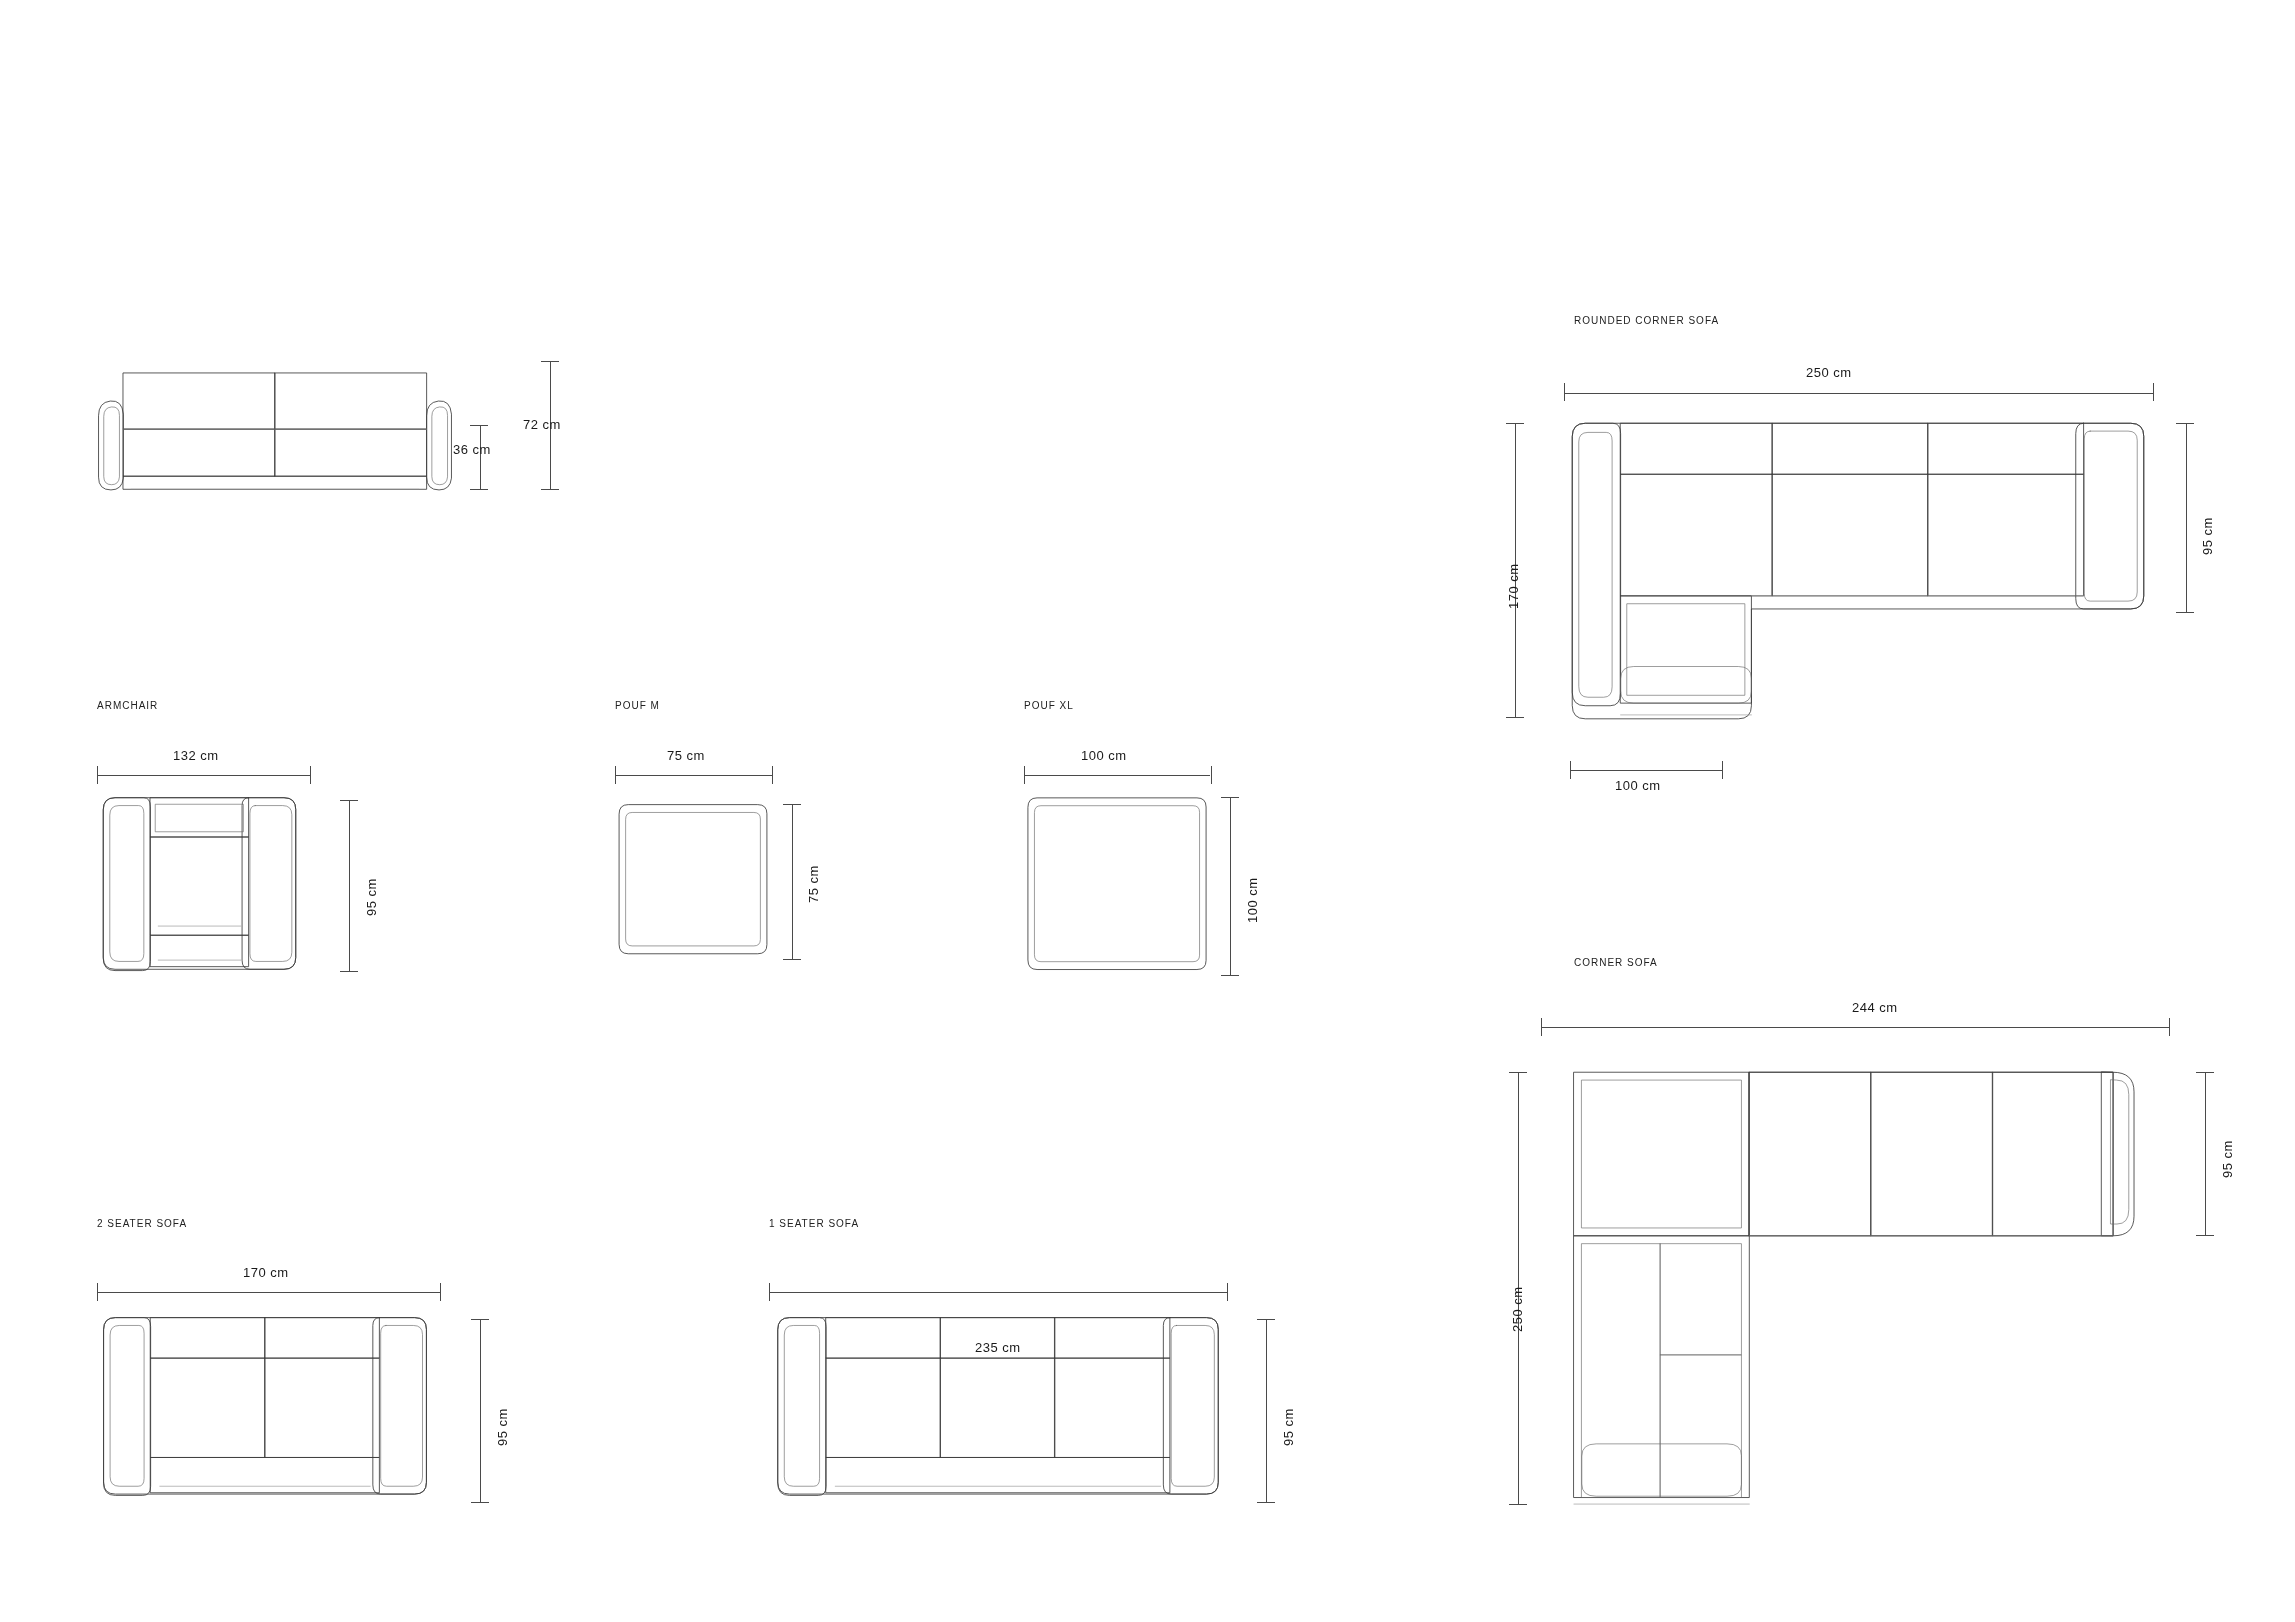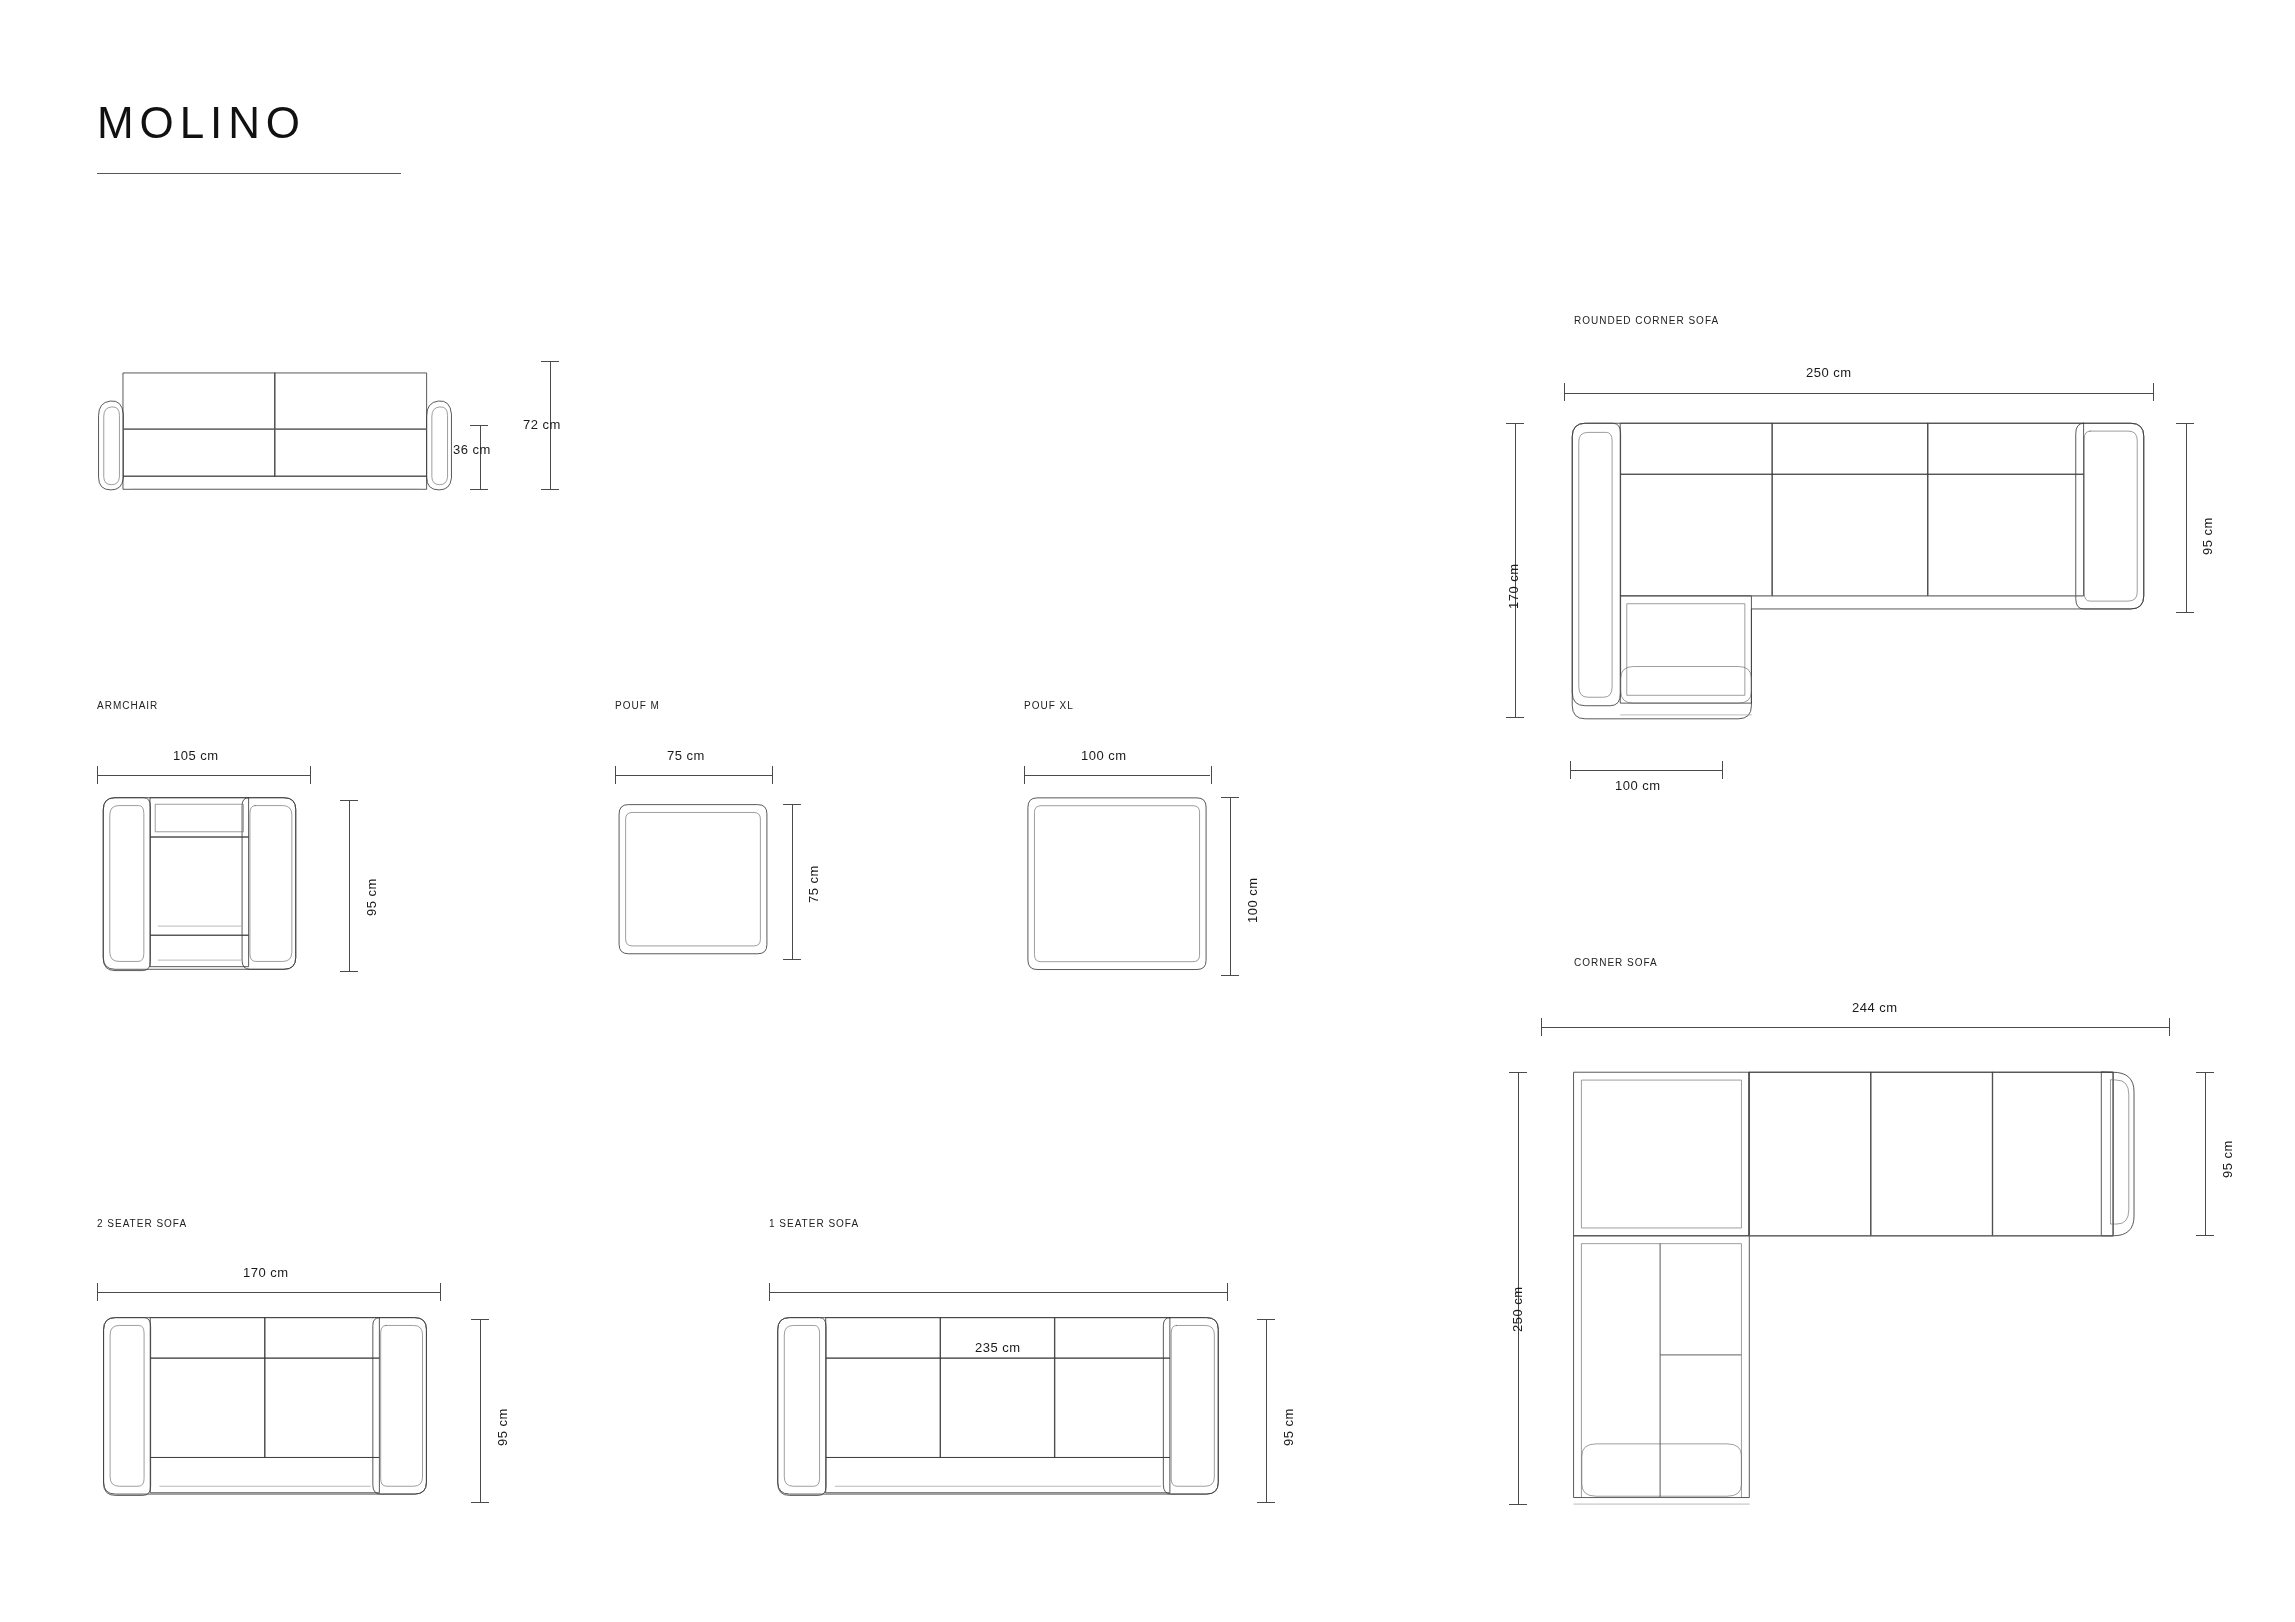--- a/index.html
+++ b/index.html
@@ -106,24 +106,20 @@
   .draw svg .hair {
     stroke-width: 0.9;
     stroke: #8a8a8a;
   }
 </style>
 </head>
 <body>
 
 <div class="sheet">
 
-  <div id="title-block">
-    <div class="brand">MOLINO</div>
-    <div class="rule"></div>
-  </div>
 
   <div class="draw" style="left:92px; top:353px;">
     <svg width="366" height="151" viewBox="0 0 560 230">
 
       <path d="M10 95 q0 -20 18 -22 q18 -2 20 20 l0 98 q-2 18 -19 18 q-19 0 -19 -19 z"></path>
       <path class="thin" d="M18 96 q0 -13 12 -14 q12 -1 12 13 l0 94 q-1 12 -12 12 q-12 0 -12 -12 z"></path>
 
       <path d="M512 95 q0 -20 18 -22 q18 -2 20 20 l0 98 q-2 18 -19 18 q-19 0 -19 -19 z"></path>
       <path class="thin" d="M520 96 q0 -13 12 -14 q12 -1 12 13 l0 94 q-1 12 -12 12 q-12 0 -12 -12 z"></path>
 
@@ -148,21 +144,21 @@
   <div class="vline" style="left:480px; top:425px; height:64px;"></div>
   <div class="tick-h" style="left:470px; top:425px; width:18.3px;"></div>
   <div class="tick-h" style="left:470px; top:489px; width:18.3px;"></div>
   <div class="dimlabel" style="left:453px; top:442px;">36 cm</div>
 
   <div class="cap" style="left:97px; top:700px;">ARMCHAIR</div>
 
   <div class="hline" style="left:97px; top:775px; width:213px;"></div>
   <div class="tick-v" style="left:97px; top:766px; height:18.3px;"></div>
   <div class="tick-v" style="left:310px; top:766px; height:18.3px;"></div>
-  <div class="dimlabel" style="left:173px; top:748px;">105 cm</div>
+  <div class="dimlabel" style="left:173px; top:748px;">132 cm</div>
 
   <div class="draw" style="left:98px; top:795px;">
     <svg width="203" height="177" viewBox="0 0 310 270">
 
       <path d="M8 22 q0 -18 18 -18 l258 0 q18 0 18 18 l0 226 q0 18 -18 18 l-258 0 q-18 0 -18 -18 z"></path>
 
       <path d="M8 22 q0 -18 18 -18 l44 0 q10 0 10 14 l0 236 q0 14 -12 14 l-42 0 q-18 0 -18 -18 z"></path>
       <path class="thin" d="M18 30 q0 -14 14 -14 l30 0 q8 0 8 12 l0 214 q0 12 -9 12 l-29 0 q-14 0 -14 -14 z"></path>
 
       <path d="M230 4 l54 0 q18 0 18 18 l0 226 q0 18 -18 18 l-52 0 q-12 0 -12 -14 l0 -236 q0 -12 10 -12 z"></path>

